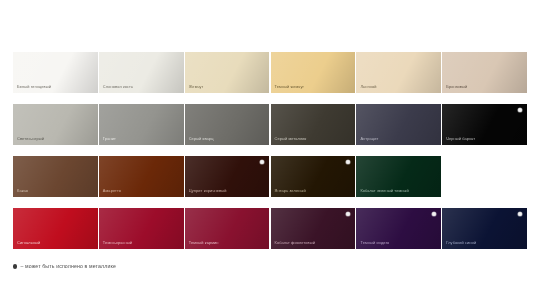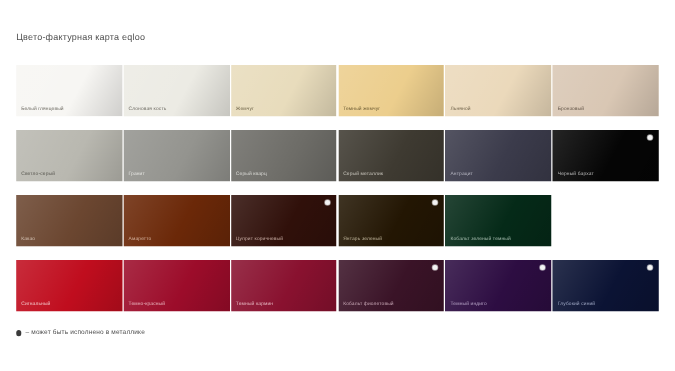--- a/index.html
+++ b/index.html
@@ -111,21 +111,20 @@
     letter-spacing: 0.14px;
     color: #4f4f4f;
     white-space: nowrap;
   }
 </style>
 </head>
 <body>
 
 <div class="page">
 
-  <div class="page-title">Цвето-фактурная карта eqloo</div>
 
   <div class="grid">
       <div class="swatch-row">
         <div class="swatch" style="width: 84.75px; background: rgb(247, 246, 243);">
           <div class="sheen" style="background: linear-gradient(118deg, rgba(255, 255, 255, 0.13) 0%, rgba(255, 255, 255, 0.05) 34%, rgba(0, 0, 0, 0) 56%, rgba(0, 0, 0, 0.16) 100%);"></div>
           <span class="swatch-label" style="color: rgb(109, 106, 98);">Белый глянцевый</span>
         </div>
         <div class="swatch" style="width: 84.75px; background: rgb(236, 235, 228);">
           <div class="sheen" style="background: linear-gradient(118deg, rgba(255, 255, 255, 0.13) 0%, rgba(255, 255, 255, 0.05) 34%, rgba(0, 0, 0, 0) 56%, rgba(0, 0, 0, 0.16) 100%);"></div>
           <span class="swatch-label" style="color: rgb(109, 106, 98);">Слоновая кость</span>

